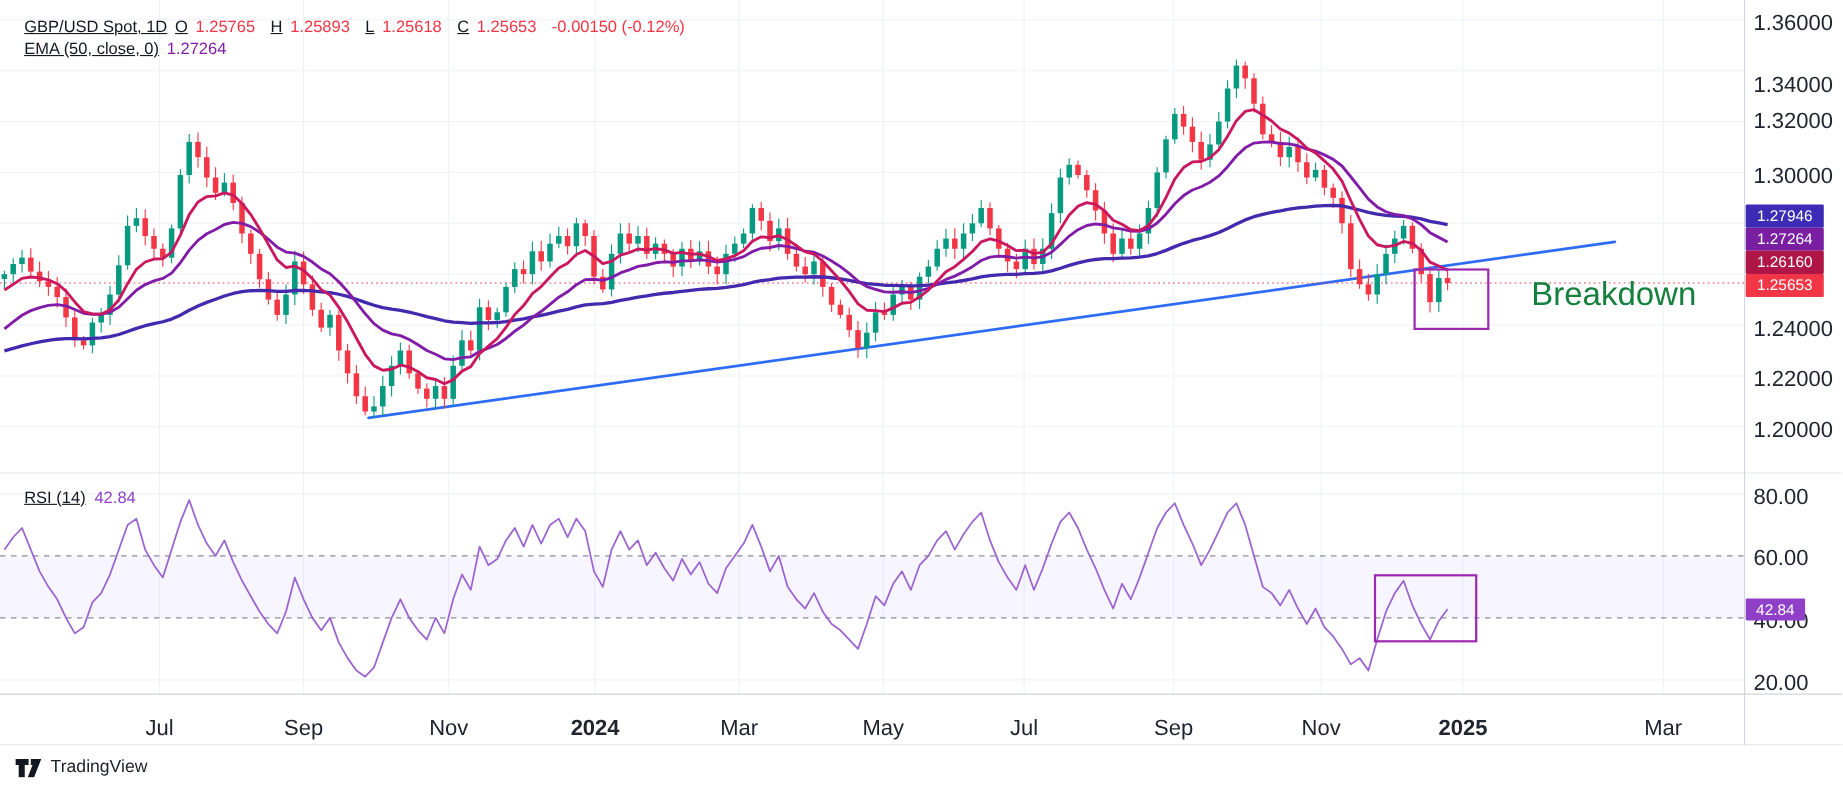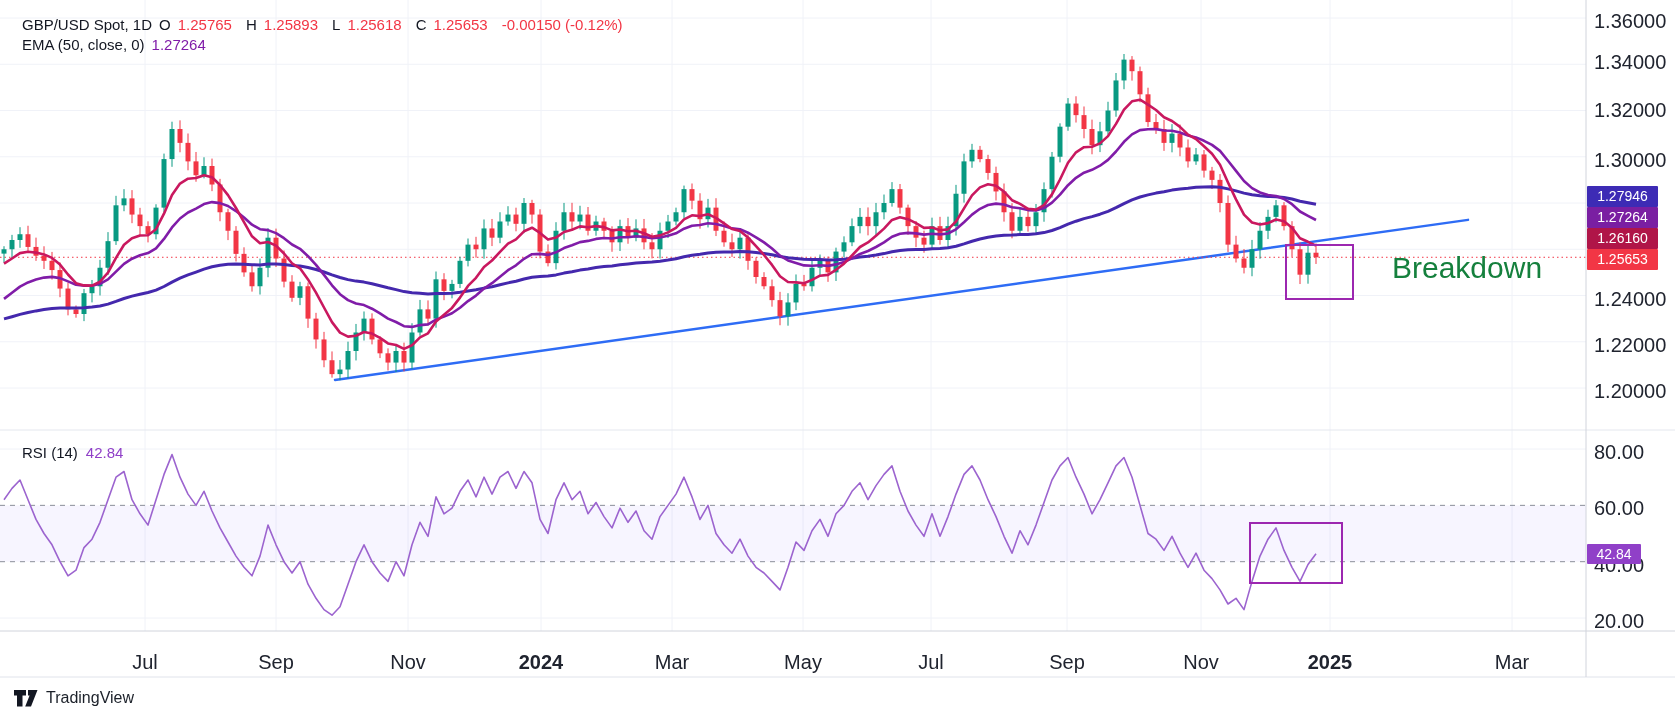--- a/index.html
+++ b/index.html
@@ -2,21 +2,21 @@
 <html><head>
 <meta charset="utf-8">
 <style>
   html,body{margin:0;padding:0;background:#fff;}
   #app{position:relative;width:1675px;height:718px;background:#fff;overflow:hidden;
        font-family:"Liberation Sans","DejaVu Sans",sans-serif;color:#131722;}
   #chart-svg{position:absolute;left:0;top:0;}
   .legend{position:absolute;left:22px;top:15px;z-index:5;font-size:15px;line-height:20px;}
   .legend-row{white-space:nowrap;}
   .legend-row span{margin-right:7px;}
-  .t-dark{color:#131722;}
+  .t-dark{color:#131722;text-decoration:underline;}
   .axis-label{position:absolute;font-size:20px;color:#20242f;z-index:1;}
   .price-axis-label{left:1594px;}
   .time-label{transform:translateX(-50%);top:651px;}
   .time-label.bold{font-weight:bold;}
   .badge{position:absolute;left:1587px;width:71px;height:21px;z-index:3;color:#fff;
          font-size:14px;text-align:center;line-height:21px;border-radius:1px;}
   .rsi-badge{width:54px;height:20px;line-height:20px;}
   .annotation-text{position:absolute;left:1372px;top:251px;font-size:30px;font-weight:500;z-index:4;}
   .rsi-legend{position:absolute;left:22px;top:444px;z-index:5;font-size:15px;}
   .rsi-legend span{margin-right:8px;}
@@ -414,21 +414,21 @@
     <span class="t-dark">RSI (14)</span><span style="color: rgb(144, 64, 200);">42.84</span>
   </div>
 
   <div class="annotation-text" style="color: #15803d; margin-left: 20px;">Breakdown</div>
 
   <div class="axis-hit" style="left:1586px;top:0;width:89px;height:677px;"></div>
   <div class="axis-hit" style="left:0;top:631px;width:1586px;height:46px;"></div>
 
   <div id="labels-layer">
       <div class="axis-label price-axis-label" style="top: 10px;">1.36000</div>
-      <div class="axis-label price-axis-label" style="top: 51px;">1.34000</div>
+      <div class="axis-label price-axis-label" style="top: 67px;">1.34000</div>
       <div class="axis-label price-axis-label" style="top: 99px;">1.32000</div>
       <div class="axis-label price-axis-label" style="top: 148.75px;">1.30000</div>
       <div class="axis-label price-axis-label" style="top: 287.5px;">1.24000</div>
       <div class="axis-label price-axis-label" style="top: 333.75px;">1.22000</div>
       <div class="axis-label price-axis-label" style="top: 380px;">1.20000</div>
       <div class="axis-label price-axis-label" style="top: 441px;">80.00</div>
       <div class="axis-label price-axis-label" style="top: 497.35px;">60.00</div>
       <div class="axis-label price-axis-label" style="top: 553.7px;">40.00</div>
       <div class="axis-label price-axis-label" style="top: 610.05px;">20.00</div>
       <div class="axis-label time-label" style="left: 145px;">Jul</div>

